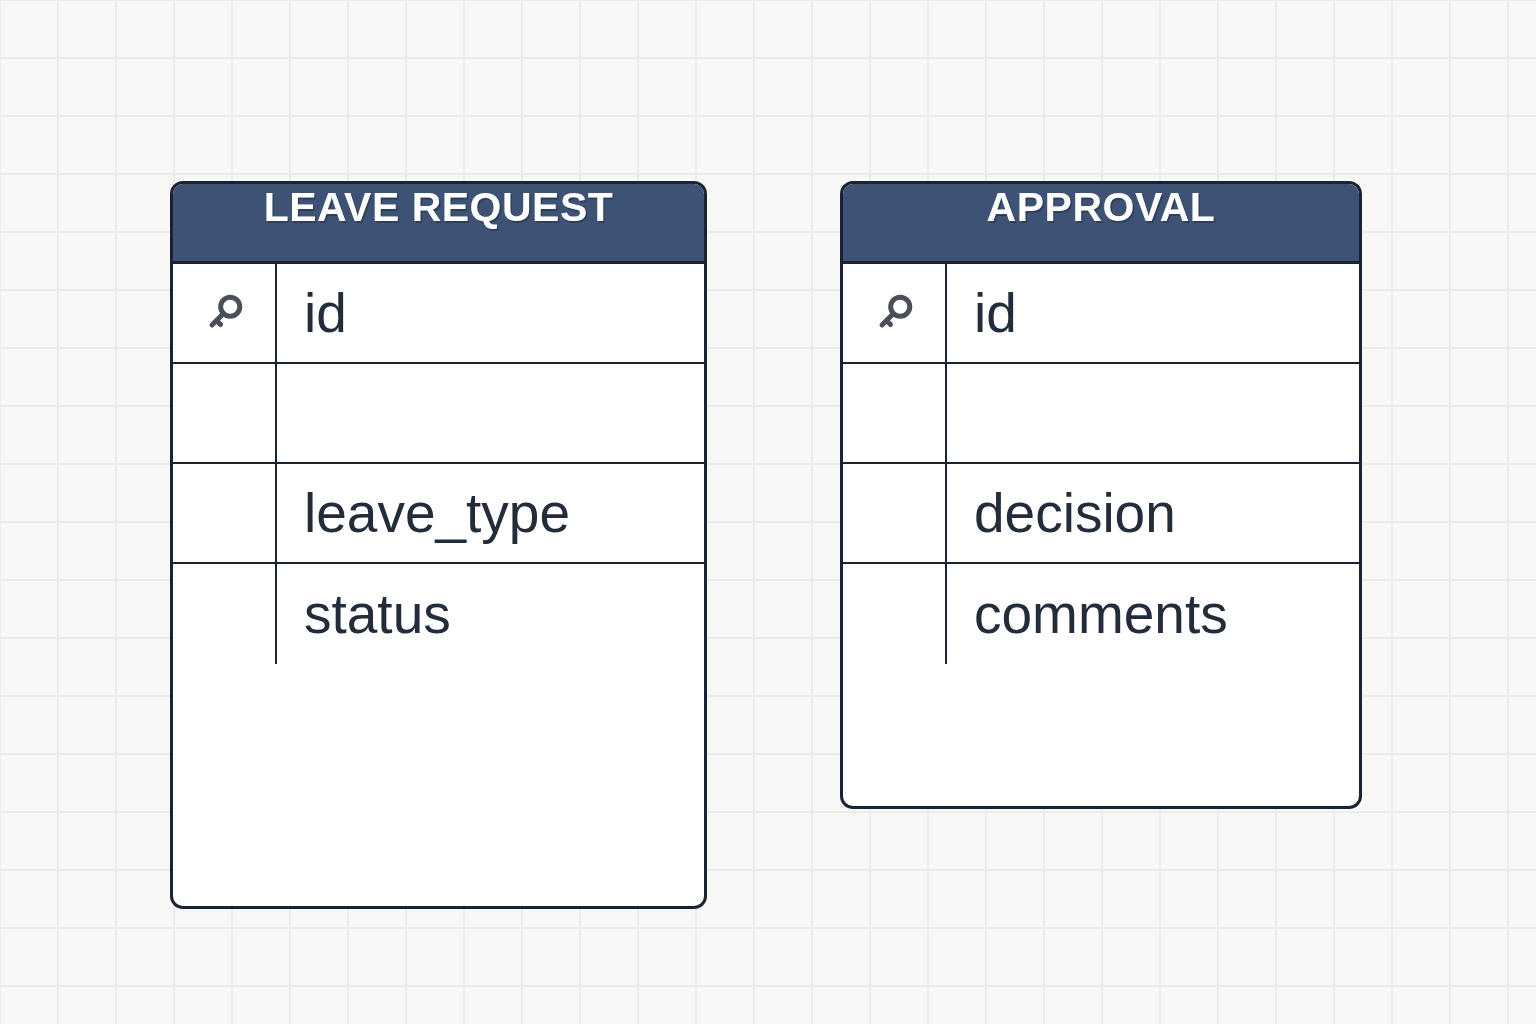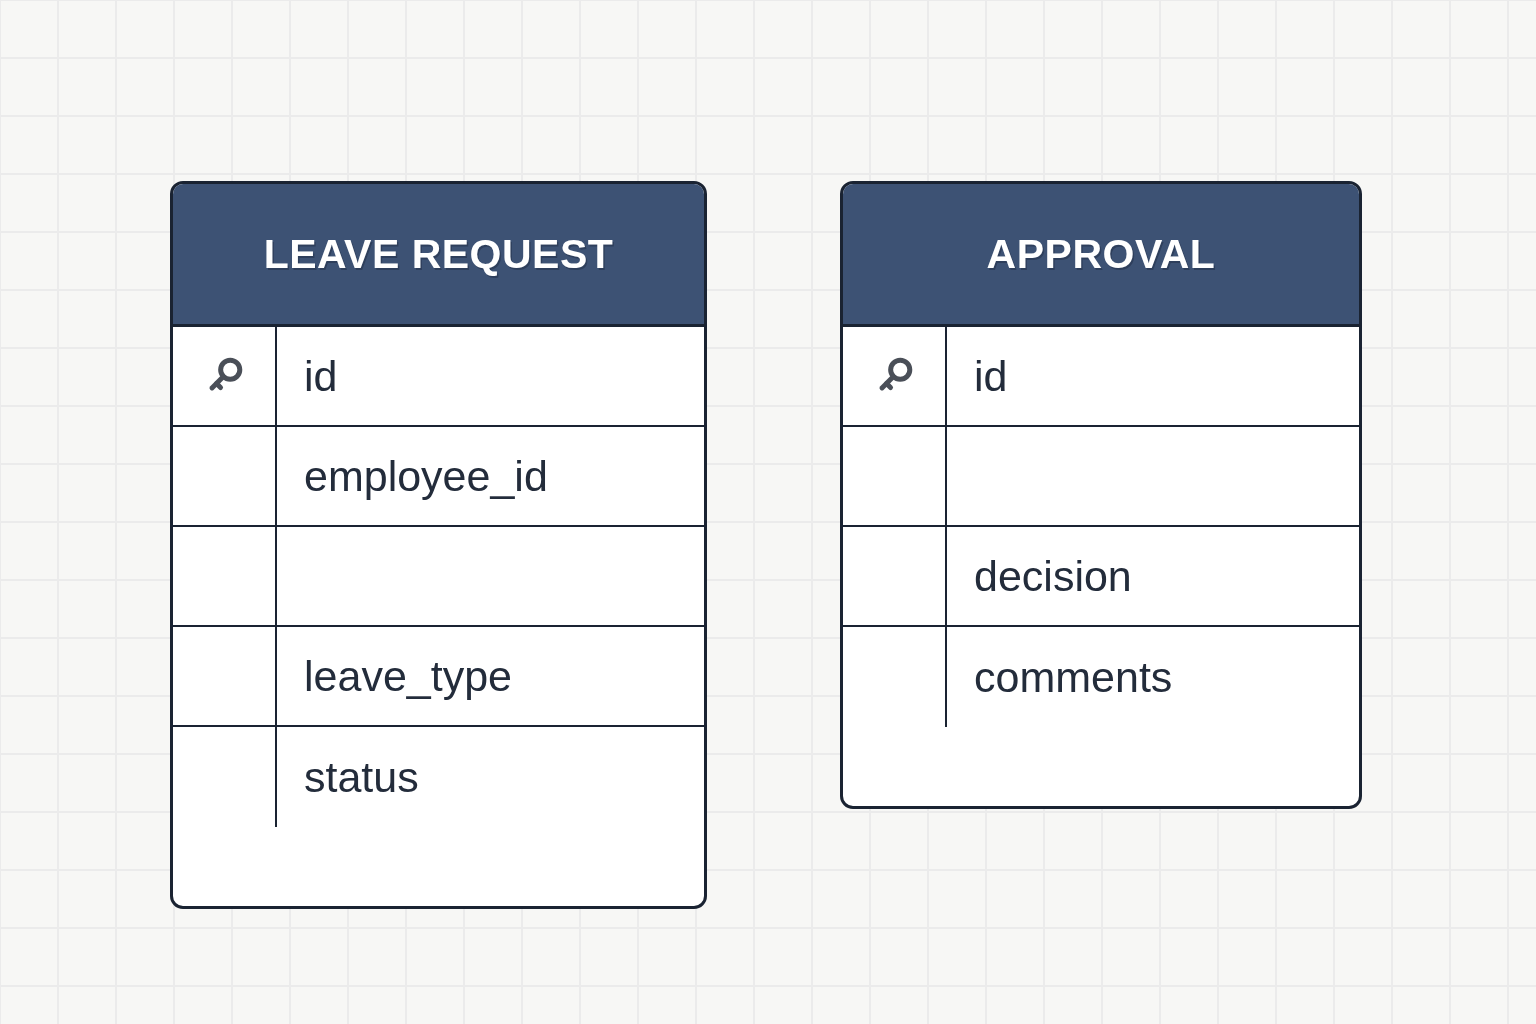--- a/index.html
+++ b/index.html
@@ -32,24 +32,23 @@
     position: absolute;
     box-sizing: border-box;
     border: 3px solid #1a2332;
     border-radius: 13px;
     background: #ffffff;
     overflow: hidden;
   }
 
   .entity-header {
     box-sizing: border-box;
-    height: 143px;
+    height: 80px;
     background: #3d5274;
     display: flex;
-    align-items: center;
     justify-content: center;
     border-bottom: 3px solid #1a2332;
   }
 
   .entity-title {
     color: #ffffff;
     font-size: 41px;
     font-weight: bold;
     letter-spacing: 0.5px;
     text-transform: uppercase;
@@ -86,21 +85,21 @@
 
   .row-name-cell {
     box-sizing: border-box;
     flex: 1 1 auto;
     display: flex;
     align-items: center;
     padding-left: 27px;
   }
 
   .field-name {
-    font-size: 43px;
+    font-size: 55px;
     color: #232c3b;
     font-family: "Liberation Sans", sans-serif;
     line-height: 1;
     white-space: nowrap;
   }
 
   .key-icon-svg {
     width: 46px;
     height: 46px;
     display: block;
@@ -145,26 +144,20 @@
                 <line x1="16.2" y1="31.9" x2="20.4" y2="36.1"></line>
               </g>
             </svg>
           </span>
         </div>
         <div class="row-name-cell">
           <span class="field-name">id</span>
         </div>
       </div>
 
-      <div class="entity-row">
-        <div class="row-key-cell"></div>
-        <div class="row-name-cell">
-          <span class="field-name">employee_id</span>
-        </div>
-      </div>
 
 
       <div class="entity-row">
         <div class="row-key-cell"></div>
       </div>
 
       <div class="entity-row">
         <div class="row-key-cell"></div>
         <div class="row-name-cell">
           <span class="field-name">leave_type</span>

